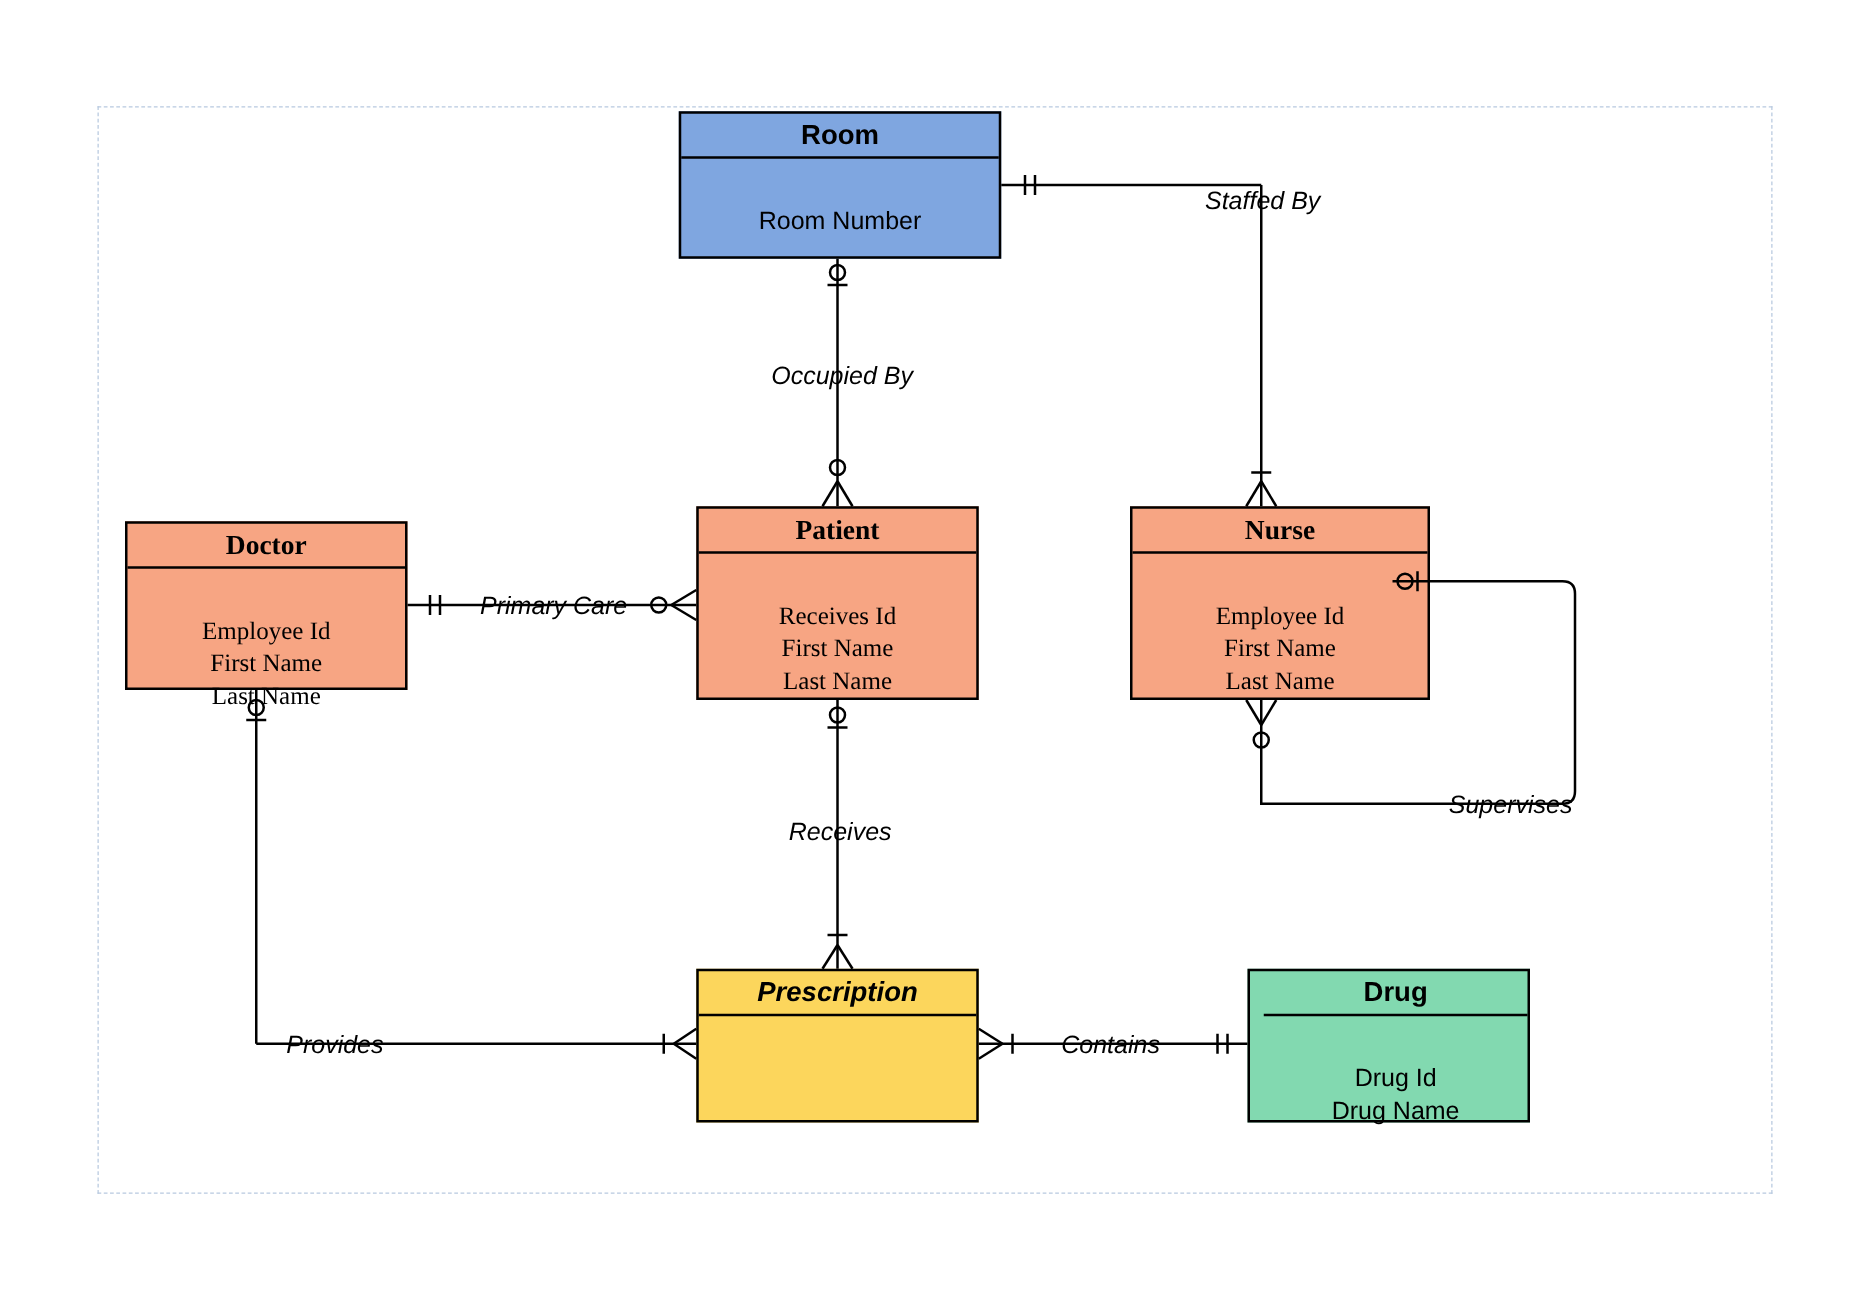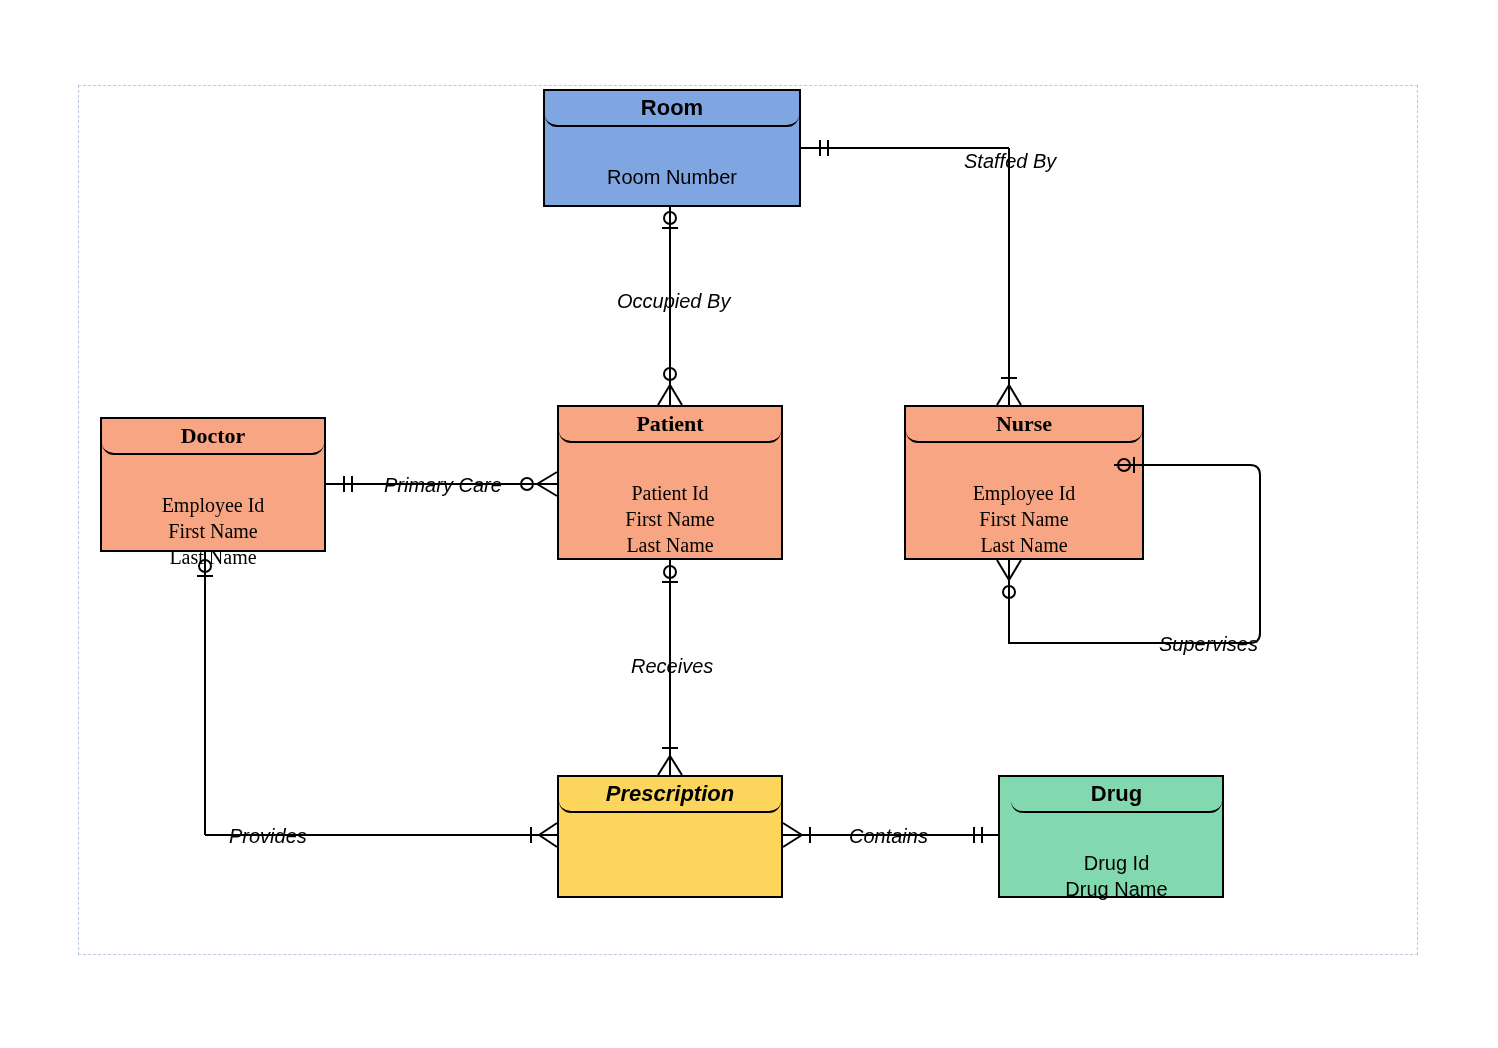--- a/index.html
+++ b/index.html
@@ -24,21 +24,20 @@
     position: absolute;
     border: 2px solid #000;
     text-align: center;
     background: #fff;
   }
   .entity .title {
     border-bottom: 2px solid #000;
     font-weight: bold;
     font-size: 22px;
     padding: 4px 0;
-    border-radius: 12px;
   }
   .entity .attr {
     font-size: 20px;
     line-height: 1.3;
   }
   .entity .attrs {
     padding: 4px 0 0 0;
     margin-top: 33px;
   }
   .blue   { background: #7fa6e0; }
@@ -85,21 +84,21 @@
   <div class="attrs">
     <div class="attr">Employee Id</div>
     <div class="attr">First Name</div>
     <div class="attr">Last Name</div>
   </div>
 </div>
 
 <div class="entity orange" style="left:557px; top:405px; width:226px; height:155px;">
   <div class="title">Patient</div>
   <div class="attrs">
-    <div class="attr">Patient Id</div>
+    <div class="attr">Receives Id</div>
     <div class="attr">First Name</div>
     <div class="attr">Last Name</div>
   </div>
 </div>
 
 <div class="entity orange" style="left:904px; top:405px; width:240px; height:155px;">
   <div class="title">Nurse</div>
   <div class="attrs">
     <div class="attr">Employee Id</div>
     <div class="attr">First Name</div>

